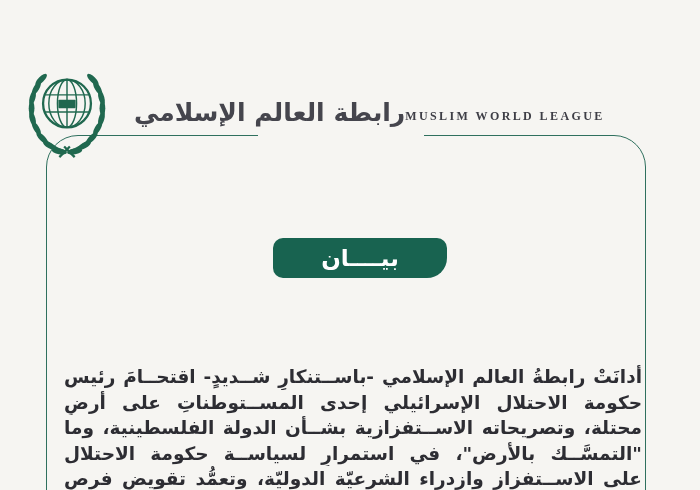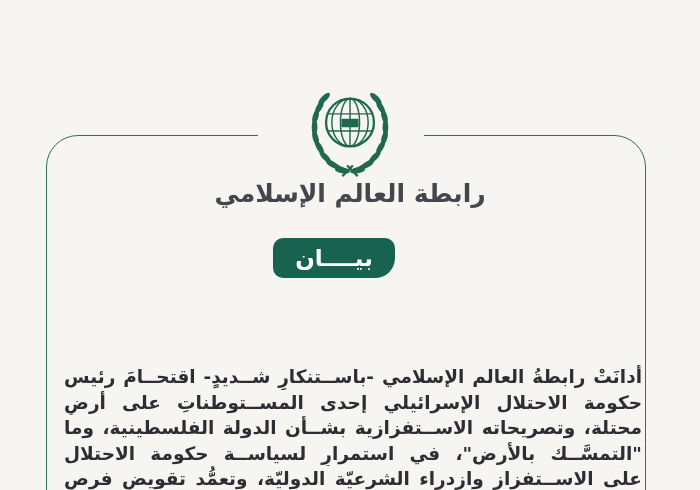--- a/index.html
+++ b/index.html
@@ -20,22 +20,22 @@
     box-sizing:border-box;
   }
   .border-mask{
     position:absolute;
     left:258px;top:126px;
     width:166px;height:18px;
     background:#f6f5f2;
   }
   .logo{
     position:absolute;
-    left:0;right:0;top:84px;
-    display:flex;flex-direction:column;align-items:center;
+    left:0;right:0;top:65px;
+    display:flex;flex-direction:row;align-items:center;
   }
   .emblem{display:block;}
   .calligraphy{
     font-size:25px;
     font-weight:bold;
     color:#45454d;
     direction:rtl;
     margin-top:-2px;
     line-height:1.15;
   }
@@ -44,21 +44,21 @@
     font-size:12px;
     font-weight:bold;
     letter-spacing:2.4px;
     color:#3e3e46;
     margin-top:4px;
     white-space:nowrap;
   }
   .banner{
     position:absolute;
     left:273px;top:238px;
-    width:122px;height:40px;
+    width:174px;height:40px;
     background:#186350;
     border-radius:10px 10px 20px 10px;
     color:#ffffff;
     display:flex;align-items:center;justify-content:center;
     font-size:23px;font-weight:bold;
     direction:rtl;
   }
   .makkah{
     position:absolute;
     right:62px;top:327px;
@@ -130,20 +130,21 @@
         <ellipse rx="3" ry="8" transform="translate(96,76) rotate(-135)"></ellipse>
         <ellipse rx="3" ry="8" transform="translate(102,66) rotate(-150)"></ellipse>
         <ellipse rx="3" ry="8" transform="translate(106,56) rotate(-165)"></ellipse>
         <ellipse rx="3" ry="8" transform="translate(107,45) rotate(-180)"></ellipse>
         <ellipse rx="3" ry="8" transform="translate(106,34) rotate(-195)"></ellipse>
         <ellipse rx="3" ry="8" transform="translate(102,24) rotate(-210)"></ellipse>
         <ellipse rx="3" ry="8" transform="translate(97,15) rotate(-225)"></ellipse>
       </g>
     </svg>
     <div class="calligraphy">رابطة العالم الإسلامي</div>
+    <div class="mwl">MUSLIM WORLD LEAGUE</div>
   </div>
 
   <div class="banner">بيــــان</div>
 
 
   <div class="body-text">
     <div class="body-line">أدانَتْ رابطةُ العالم الإسلامي -باســتنكارٍ شــديدٍ- اقتحــامَ رئيس وزراء</div>
     <div class="body-line">حكومة الاحتلال الإسرائيلي إحدى المســتوطناتِ على أرضٍ فلسطينيةٍ</div>
     <div class="body-line">محتلة، وتصريحاته الاســتفزازية بشــأن الدولة الفلسطينية، وما أسماه</div>
     <div class="body-line">"التمسَّــك بالأرض"، في استمرارٍ لسياســة حكومة الاحتلال القائمة</div>

